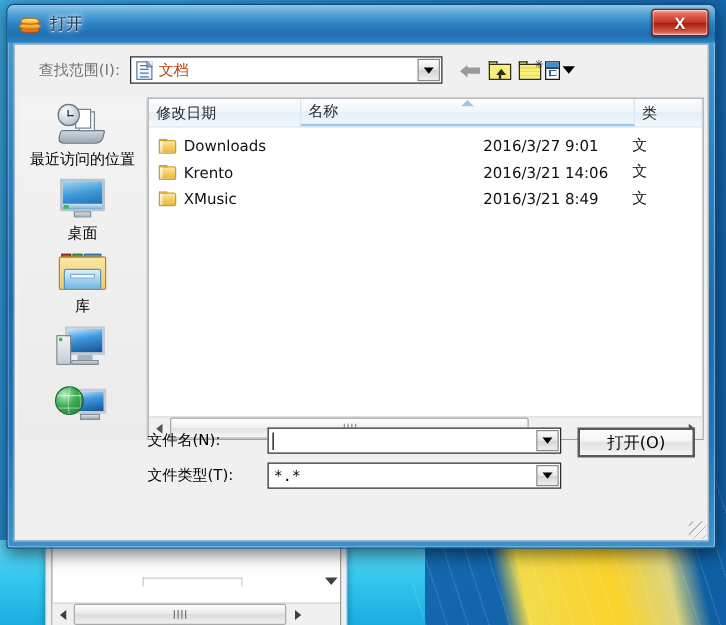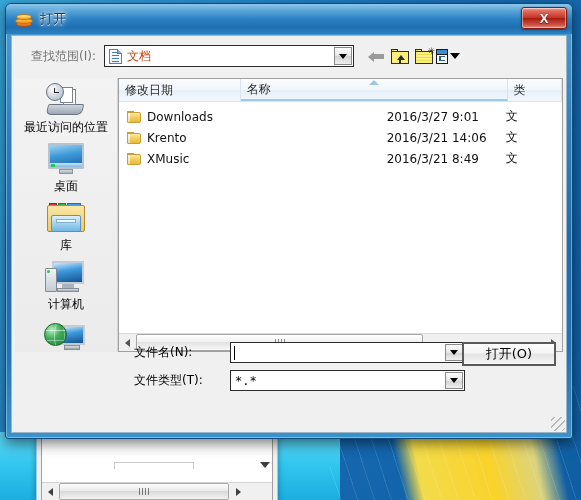--- a/index.html
+++ b/index.html
@@ -417,21 +417,21 @@
   #hs-thumb {
     width: 285px; height: 15px;
     background: linear-gradient(180deg,#ffffff 0%, #f0f0f0 47%, #e2e2e2 50%, #f7f7f7 100%);
     border: 1px solid #a6a6a6; border-radius: 2px;
     display:flex; align-items:center; justify-content:center;
   }
   #hs-thumb .grip { background:#8a8a8a; }
 
   
   #bottom-form {
-    position: absolute; left: 16px; right: 0; bottom: 0; height: 98px;
+    position: absolute; left: 0; right: 0; bottom: 0; height: 98px;
   }
   .form-row { position: absolute; left: 106px; display: flex; align-items: center; }
   #row-filename { top: 8px; }
   #row-filetype { top: 36px; }
   .form-label {
     width: 96px; font-size: 12px; color: #000;
     font-family: "DejaVu Sans", "Liberation Sans", sans-serif;
     white-space: nowrap;
   }
   .form-combo {
@@ -583,21 +583,20 @@
         </div>
 
         <div class="place-item">
           <span class="place-icon ico-computer">
             <span class="screen"></span>
               <span class="stand"></span>
               <span class="base"></span>
             <span class="tower"></span>
               <span class="led"></span>
           </span>
-          <span class="place-label">计算机</span>
         </div>
 
         <div class="place-item">
           <span class="place-icon ico-network">
             <span class="screen"></span>
               <span class="base"></span>
               <span class="globe"></span>
           </span>
         </div>
 

